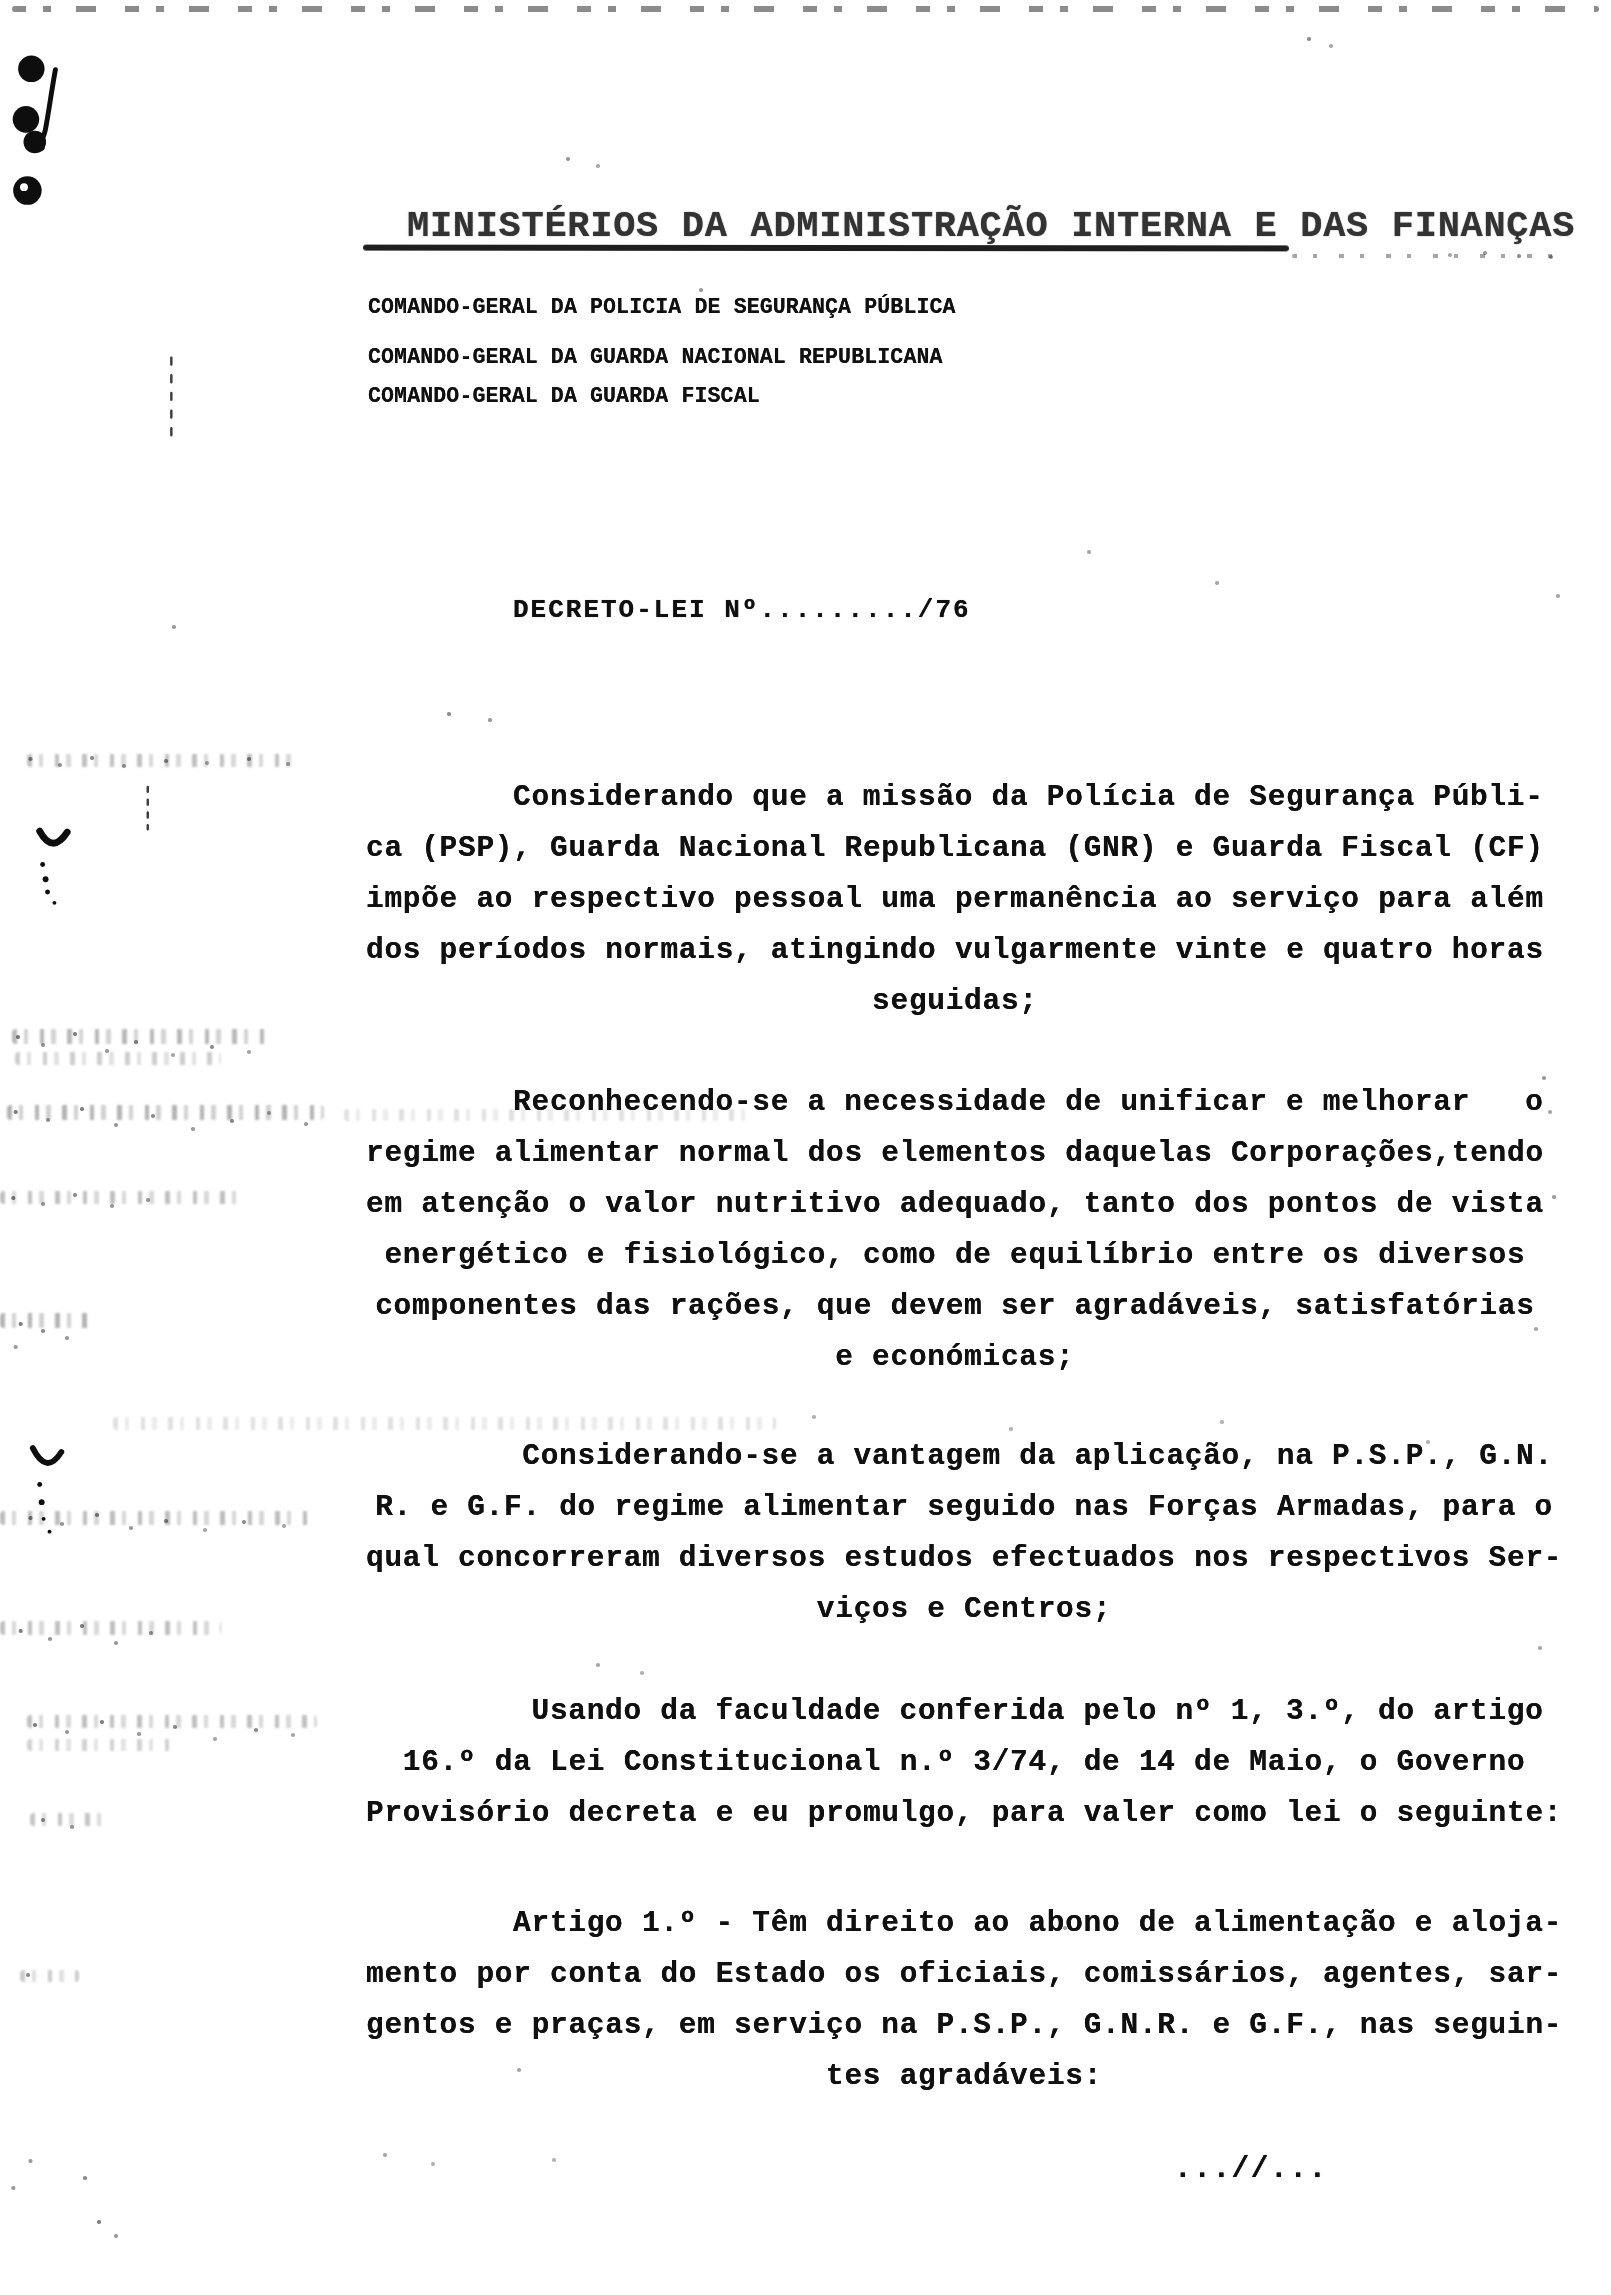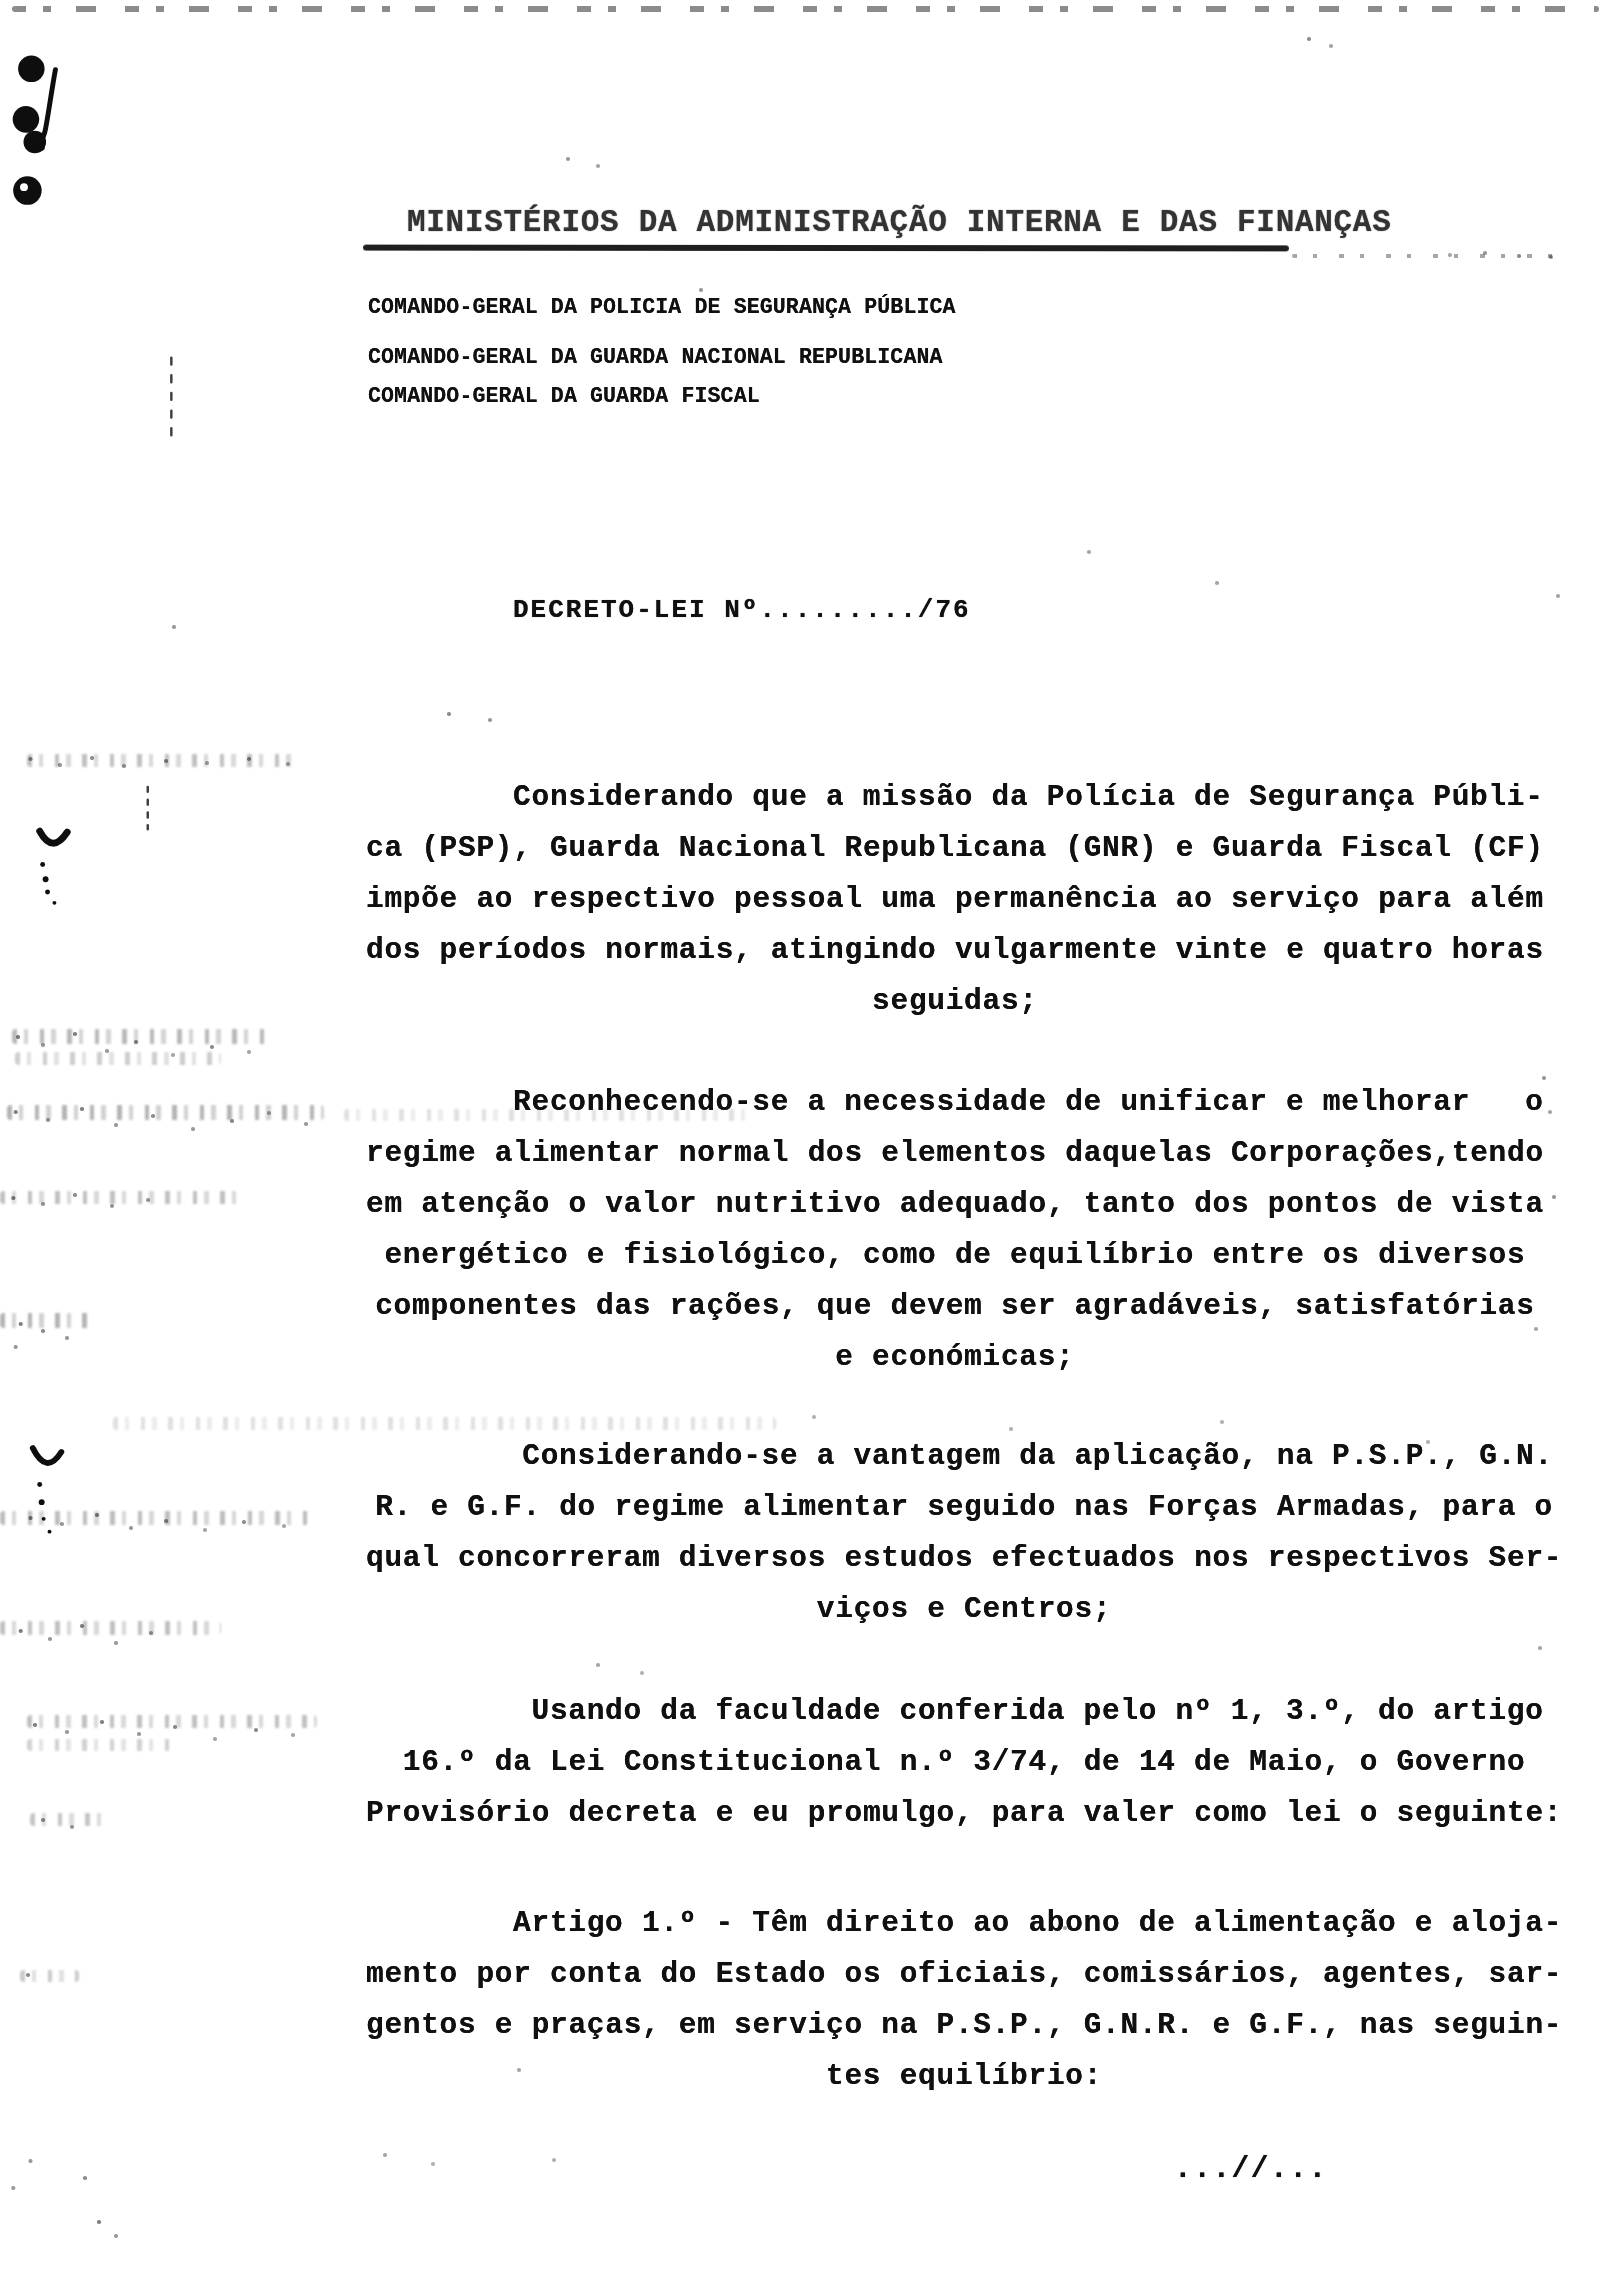--- a/index.html
+++ b/index.html
@@ -8,21 +8,21 @@
     position:relative;width:1612px;height:2295px;background:#ffffff;overflow:hidden;
     font-family:"Liberation Mono","DejaVu Sans Mono",monospace;font-weight:700;color:#101010;
   }
   
   .line{white-space:pre;text-align:center;}
   .para{position:absolute;left:366px;font-size:29.5px;line-height:51px;letter-spacing:0.7px;
         filter:blur(0.2px);text-shadow:0 0 0.6px rgba(0,0,0,.85);}
   .first{padding-left:147px;}
   .p0{top:772px}.p1{top:1077px}.p2{top:1431px}.p3{top:1686px}.p4{top:1898px}
 
-  .ministry{position:absolute;left:369px;top:205px;font-size:31px;letter-spacing:0.7px;
+  .ministry{position:absolute;left:369px;top:205px;font-size:37px;letter-spacing:0.7px;
             opacity:.85;filter:blur(0.5px);text-shadow:0 0 1.2px rgba(0,0,0,.75);padding-left:38px;}
   .underline{position:absolute;left:363px;top:245px;width:926px;height:6.4px;background:#141414;
              border-radius:3.4px/2.9px;filter:blur(0.4px);opacity:.95;transform:rotate(.05deg);}
   .dot-trail{position:absolute;left:1292px;top:254px;width:275px;height:4.4px;opacity:.4;filter:blur(0.3px);
              background:repeating-linear-gradient(90deg,#222 0 5.4px,transparent 5.4px 20.6px,#222 20.6px 24.6px,transparent 24.6px 47px);
              border-radius:2px;}
 
   .command{position:absolute;left:368px;font-size:21.6px;letter-spacing:0.1px;
            filter:blur(0.2px);text-shadow:0 0 0.5px rgba(0,0,0,.8);}
   .c0{top:295px}.c1{top:345px}.c2{top:384px}
@@ -181,19 +181,19 @@
   <div class="para p3">
     <div class="line first">Usando da faculdade conferida pelo nº 1, 3.º, do artigo</div>
     <div class="line">16.º da Lei Constitucional n.º 3/74, de 14 de Maio, o Governo</div>
     <div class="line">Provisório decreta e eu promulgo, para valer como lei o seguinte:</div>
   </div>
 
   <div class="para p4">
     <div class="line first">Artigo 1.º - Têm direito ao abono de alimentação e aloja-</div>
     <div class="line">mento por conta do Estado os oficiais, comissários, agentes, sar-</div>
     <div class="line">gentos e praças, em serviço na P.S.P., G.N.R. e G.F., nas seguin-</div>
-    <div class="line">tes equilíbrio:</div>
+    <div class="line">tes agradáveis:</div>
   </div>
 
   <div class="cont">...//...</div>
 
 </div>
 
 
 </body></html>

